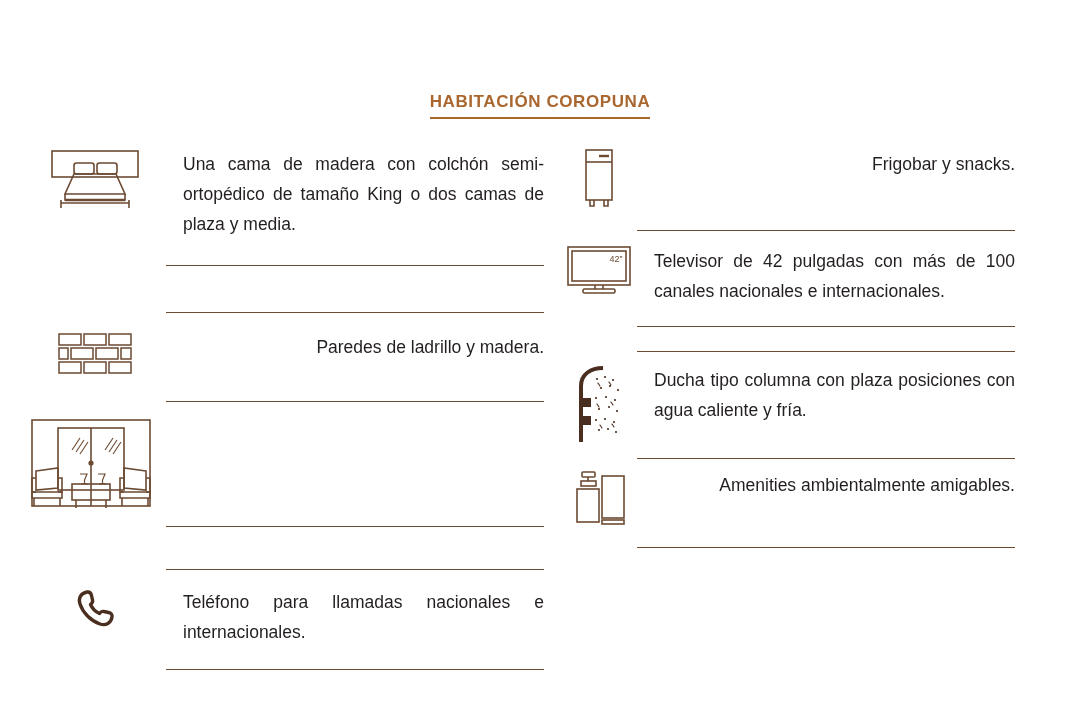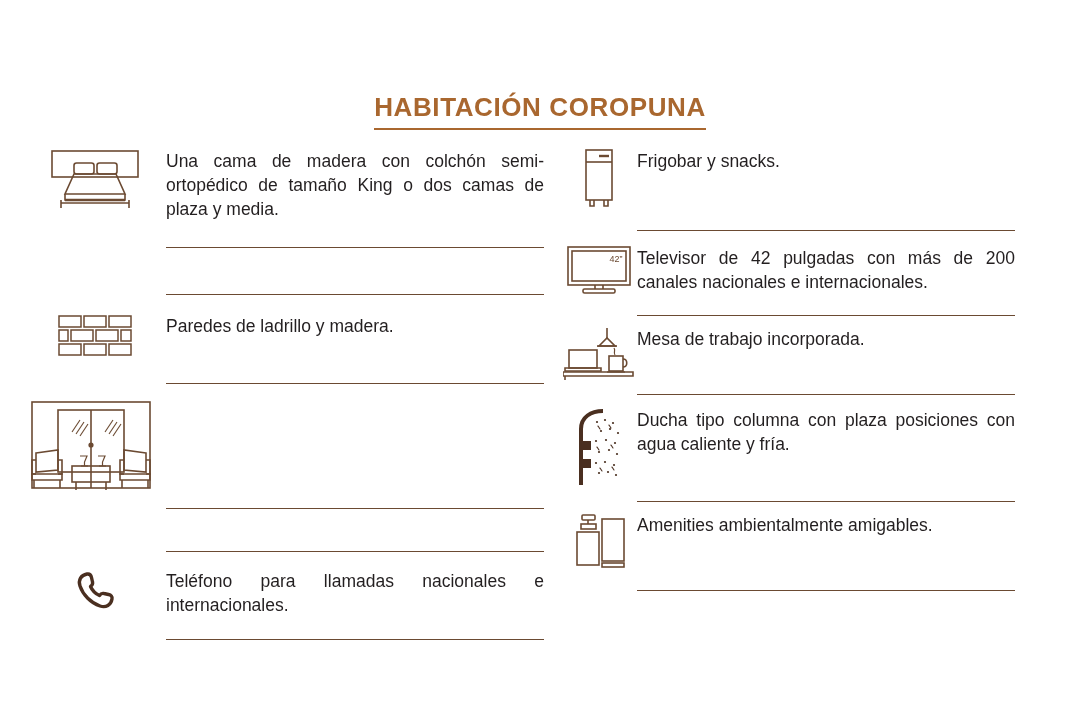--- a/index.html
+++ b/index.html
@@ -13,21 +13,21 @@
   }
   .page{position:absolute;inset:0;}
 
   
   .title-wrap{
     position:absolute;left:0;right:0;top:92px;
     text-align:center;
   }
   .title{
     display:inline-block;
-    font-size:26px;
+    font-size:17px;
     font-weight:bold;
     letter-spacing:0.6px;
     color:#a9672f;
     padding-bottom:5px;
     border-bottom:2.5px solid #a9672f;
   }
 
   
   .col{position:absolute;top:148px;}
   .col-left{left:24px;width:520px;}
@@ -43,27 +43,28 @@
     display:flex;
     align-items:flex-start;
     justify-content:center;
   }
   .col-left .icon-cell{width:142px;}
   .col-right .icon-cell{width:77px;}
 
   .text-cell{
     flex:1 1 auto;
     font-size:17.5px;
-    line-height:24px;
+    line-height:30px;
     text-align:justify;
     text-justify:inter-word;
     color:#231f20;
     padding-top:1px;
-  }
-  .text-cell.nojust{text-align:left;}
+    margin-left:17px;
+  }
+  .text-cell.nojust{text-align:right;}
 
   .divider{
     height:0;
     border-top:1.6px solid #6b4a32;
   }
   .col-left .divider{margin-left:142px;}
   .col-right .divider{margin-left:77px;}
 
   
   .sp{height:0;}
@@ -214,46 +215,26 @@
         <svg width="66" height="50" viewBox="0 0 66 50">
           <g fill="none" stroke="#6b4a32" stroke-width="1.6">
             <rect x="2" y="2" width="62" height="38"></rect>
             <rect x="6" y="6" width="54" height="30"></rect>
             <path d="M29 40 L29 44 M37 40 L37 44"></path>
             <rect x="17" y="44" width="32" height="4" rx="1.5"></rect>
           </g>
           <text x="50" y="17" font-family="Liberation Sans, sans-serif" font-size="9" fill="#6b4a32" text-anchor="middle">42”</text>
         </svg>
       </div>
-      <div class="text-cell">Televisor de 42 pulgadas con más de 200 canales nacionales e internacionales.</div>
+      <div class="text-cell">Televisor de 42 pulgadas con más de 100 canales nacionales e internacionales.</div>
     </div>
     <div class="sp" style="height:20px"></div>
     <div class="divider"></div>
 
     <div class="sp" style="height:10px"></div>
-    <div class="row">
-      <div class="icon-cell">
-        <svg width="72" height="54" viewBox="0 0 72 54">
-          <g fill="none" stroke="#6b4a32" stroke-width="1.6">
-            <line x1="44" y1="2" x2="44" y2="12"></line>
-            <path d="M36 20 L44 12 L52 20 Z"></path>
-            <line x1="34" y1="20" x2="54" y2="20"></line>
-            <rect x="6" y="24" width="28" height="18"></rect>
-            <path d="M2 42 L38 42 L38 45 L2 45 Z"></path>
-            <rect x="46" y="30" width="14" height="15"></rect>
-            <path d="M60 33 C65 33 65 41 60 41"></path>
-            <path d="M51 22 C53 25 50 26 52 29" stroke-width="1.2"></path>
-            <line x1="44" y1="46" x2="62" y2="46" stroke-width="1.2"></line>
-            <path d="M0 46 L70 46 L70 50 L0 50 Z"></path>
-            <line x1="2" y1="50" x2="2" y2="54"></line>
-          </g>
-        </svg>
-      </div>
-      <div class="text-cell nojust">Mesa de trabajo incorporada.</div>
-    </div>
     <div class="sp" style="height:14px"></div>
     <div class="divider"></div>
 
     <div class="sp" style="height:12px"></div>
     <div class="row">
       <div class="icon-cell">
         <svg width="64" height="80" viewBox="0 0 64 80">
           <g fill="none" stroke="#4a2f20">
             <path d="M14 78 L14 22 C14 10 24 4 36 4" stroke-width="4"></path>
             <rect x="16" y="34" width="8" height="9" fill="#4a2f20" stroke="none"></rect>

